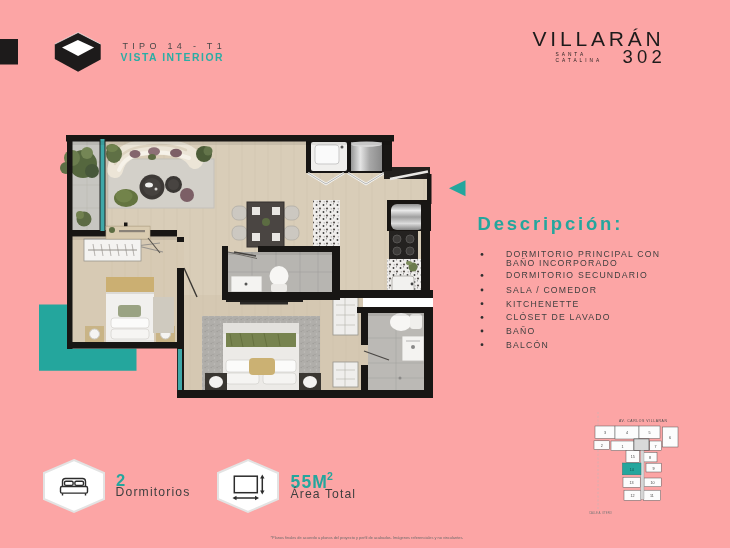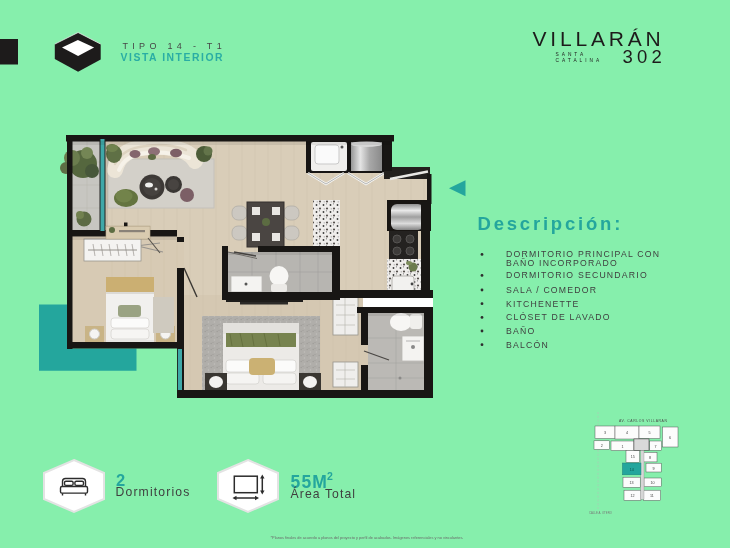--- a/index.html
+++ b/index.html
@@ -1,16 +1,16 @@
 <!DOCTYPE html>
 <html><head>
 <meta charset="utf-8">
 <style>
 html,body{margin:0;padding:0;background:#fff;}
-#page{position:relative;width:730px;height:548px;background:#86efac;overflow:hidden;
+#page{position:relative;width:730px;height:548px;background:#fca5a5;overflow:hidden;
 font-family:"Liberation Sans", sans-serif;}
 svg{position:absolute;top:0;left:0;}
 text{font-family:"Liberation Sans", sans-serif;}
 </style>
 </head>
 <body>
 <div id="page">
 <svg width="730" height="548" viewBox="0 0 730 548">
 <defs>
 <clipPath id="floorclip">

